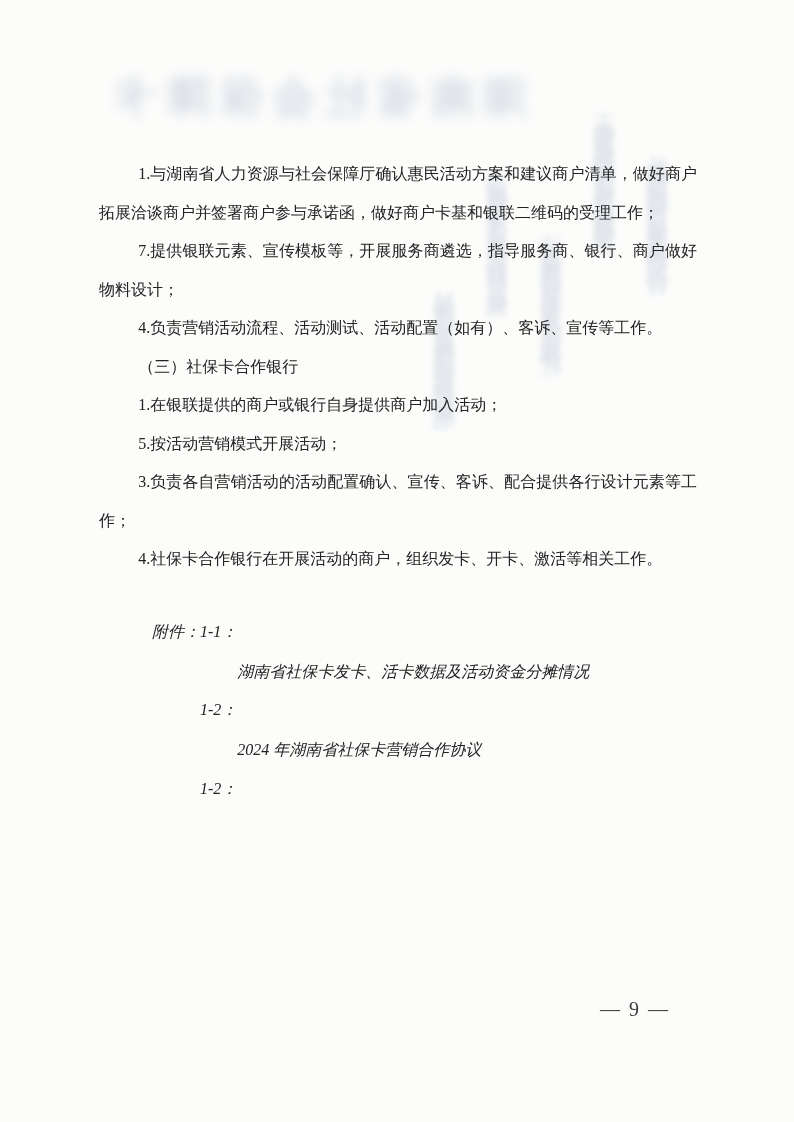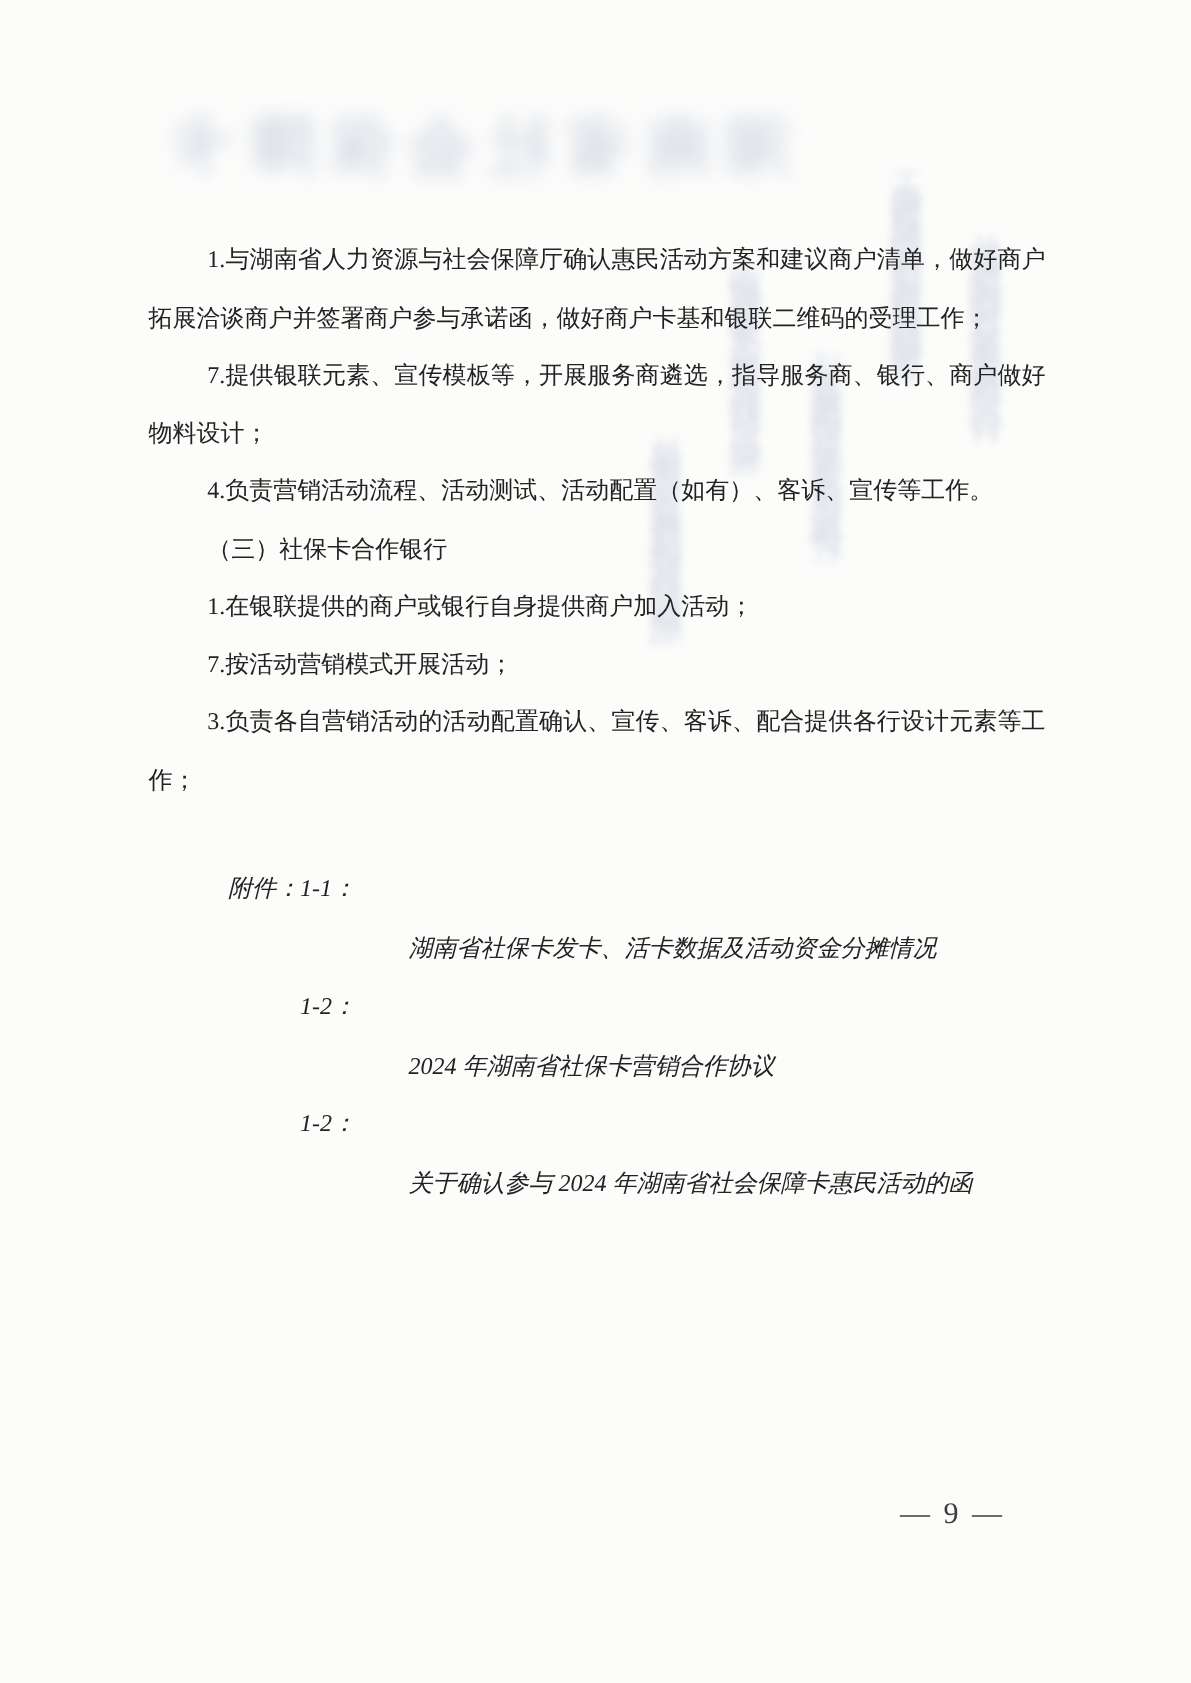--- a/index.html
+++ b/index.html
@@ -55,21 +55,21 @@
 
   .attachments{
     display:flex;
     margin-top:34px;
     padding-left:53px;
     text-align:left;
     font-style:italic;
   }
   .att-label{white-space:nowrap;flex:none;}
   .att-items{flex:none;}
-  .att-item{display:flex;gap:35px;}
+  .att-item{display:flex;}
   .att-id{white-space:nowrap;flex:none;}
   .att-title{width:440px;flex:none;text-align:justify;margin-top:40px;}
 
   .page-num{
     position:absolute;top:998px;right:124px;
     font-size:20px;letter-spacing:2px;
     color:var(--pagenum);
     white-space:nowrap;
   }
 </style>
@@ -86,37 +86,37 @@
     <span class="gcol">工商银行农业银行中国银行建设银行交通银行邮储银行表</span>
     <span class="gcol">长沙银行华融湘江银行农信社省本级各市州数据汇总合计</span>
   </div>
 
   <div class="doc-body">
     <p class="para">1.与湖南省人力资源与社会保障厅确认惠民活动方案和建议商户清单，做好商户拓展洽谈商户并签署商户参与承诺函，做好商户卡基和银联二维码的受理工作；</p>
     <p class="para">7.提供银联元素、宣传模板等，开展服务商遴选，指导服务商、银行、商户做好物料设计；</p>
     <p class="para">4.负责营销活动流程、活动测试、活动配置（如有）、客诉、宣传等工作。</p>
     <p class="heading">（三）社保卡合作银行</p>
     <p class="para">1.在银联提供的商户或银行自身提供商户加入活动；</p>
-    <p class="para">7.按活动营销模式开展活动；</p>
+    <p class="para">5.按活动营销模式开展活动；</p>
     <p class="para">3.负责各自营销活动的活动配置确认、宣传、客诉、配合提供各行设计元素等工作；</p>
+    <p class="para">4.社保卡合作银行在开展活动的商户，组织发卡、开卡、激活等相关工作。</p>
 
     <div class="attachments">
       <span class="att-label">附件：</span>
       <div class="att-items">
         <div class="att-item">
           <span class="att-id">1-1：</span>
           <span class="att-title">湖南省社保卡发卡、活卡数据及活动资金分摊情况</span>
         </div>
         <div class="att-item">
           <span class="att-id">1-2：</span>
           <span class="att-title">2024 年湖南省社保卡营销合作协议</span>
         </div>
         <div class="att-item">
           <span class="att-id">1-2：</span>
-          <span class="att-title">关于确认参与 2024 年湖南省社会保障卡惠民活动的函</span>
         </div>
       </div>
     </div>
   </div>
 
   <div class="page-num">— 9 —</div>
 
 </div>
 
 </body></html>

